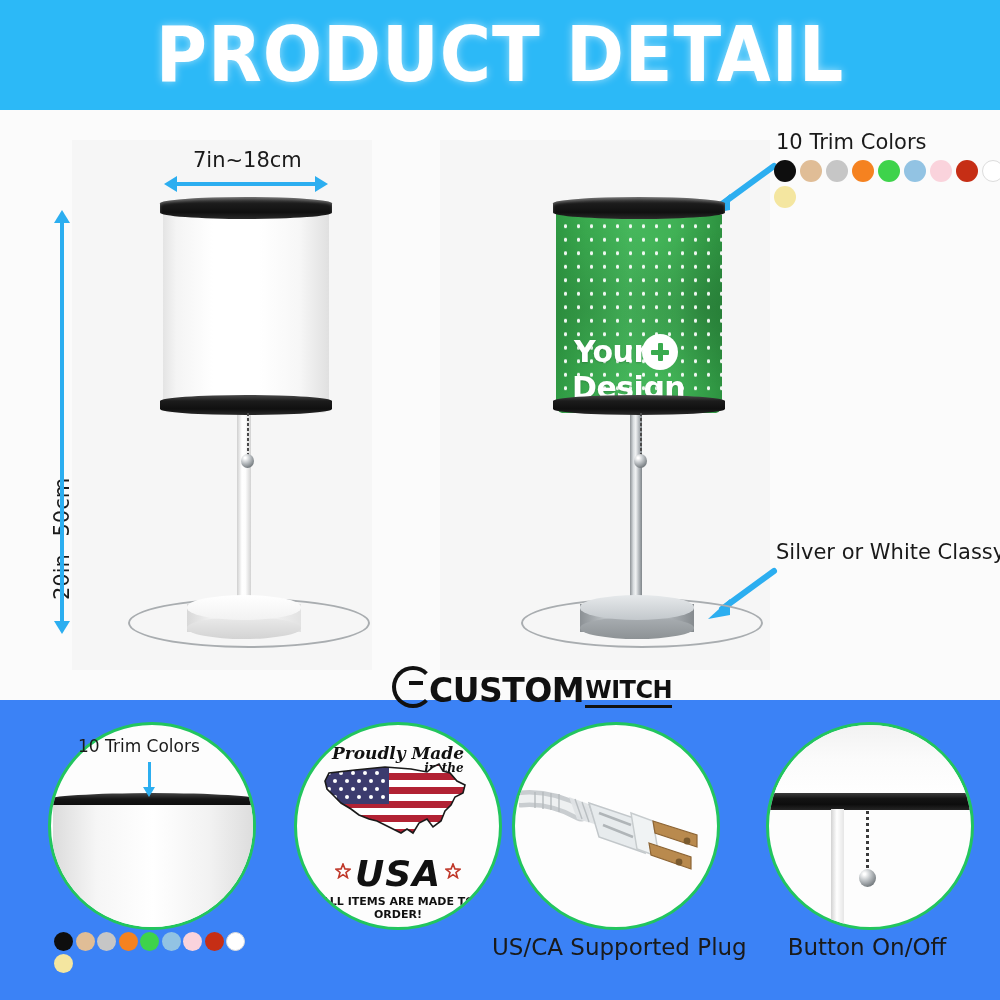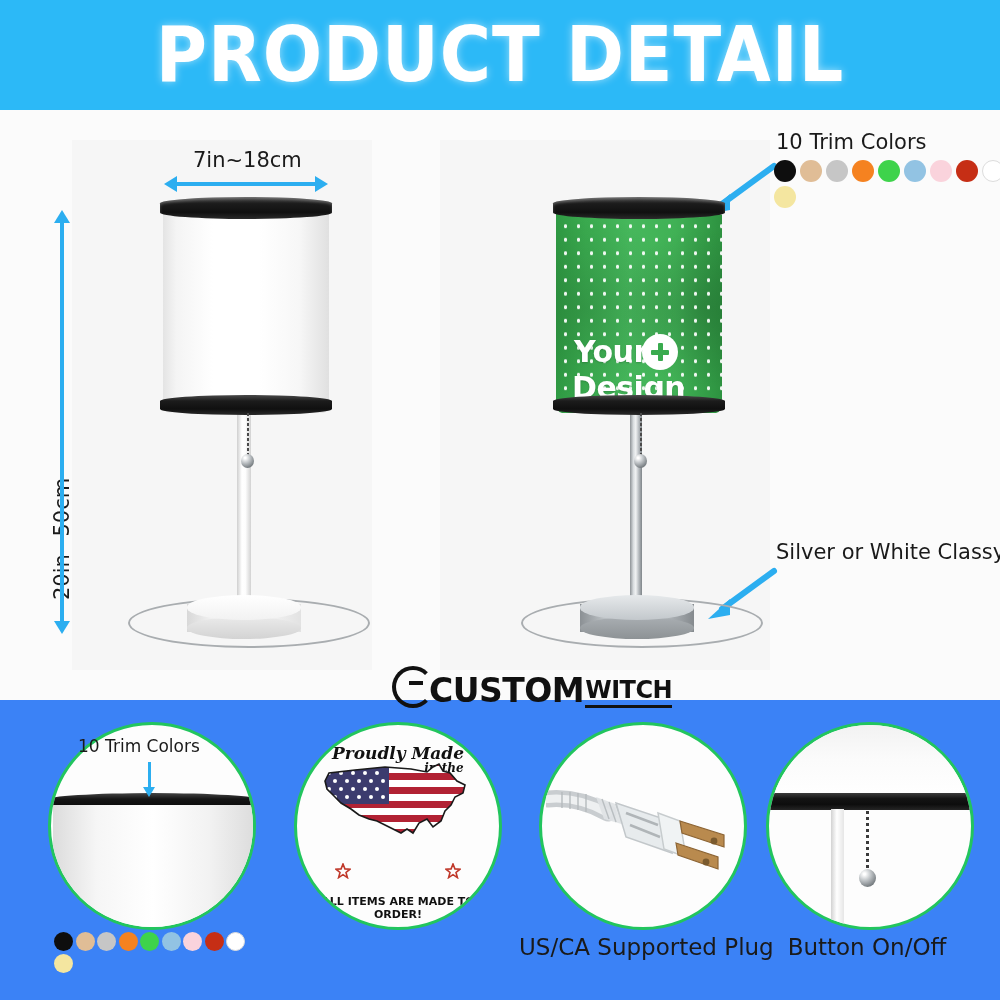--- a/index.html
+++ b/index.html
@@ -522,32 +522,33 @@
                 <circle cx="56" cy="38" r="2"></circle>
                 <circle cx="68" cy="38" r="2"></circle>
             </g>
           </g>
           <path d="M10,22 L14,14 L40,11 L70,8 L96,10 L112,13 L118,8 L124,5 L128,12 L135,14
                    L142,22 L150,26 L148,34 L140,38 L136,46 L130,52 L126,62 L118,68 L112,60
                    L104,64 L98,74 L92,70 L86,74 L78,70 L70,66 L62,62 L54,60 L44,56 L36,50
                    L26,44 L18,36 L12,30 Z" fill="none" stroke="#1a1a1a" stroke-width="1.6"></path>
         </svg>
 
+        <div class="usa-big" style="top:128px; font-size:36px; letter-spacing:1px;">USA</div>
         <svg style="position:absolute; left:38px; top:138px;" width="16" height="16" viewBox="0 0 16 16">
           <polygon points="8,1 9.9,5.9 15,6.2 11,9.5 12.4,14.6 8,11.7 3.6,14.6 5,9.5 1,6.2 6.1,5.9" fill="none" stroke="#C0392B" stroke-width="1.6"></polygon>
         </svg>
         <svg style="position:absolute; right:38px; top:138px;" width="16" height="16" viewBox="0 0 16 16">
           <polygon points="8,1 9.9,5.9 15,6.2 11,9.5 12.4,14.6 8,11.7 3.6,14.6 5,9.5 1,6.2 6.1,5.9" fill="none" stroke="#C0392B" stroke-width="1.6"></polygon>
         </svg>
         <div class="usa-sub" style="top:170px; font-size:11px; letter-spacing:0px;">ALL ITEMS ARE MADE TO ORDER!</div>
       </div>
     </div>
   </div>
 
-  <div class="feature" style="left:519px; top:722px; width:250px; height:268px;">
+  <div class="feature" style="left:492px; top:722px; width:250px; height:268px;">
     <div class="circle-frame" style="left:20px; top:0px; width:202px; height:202px;">
       <svg class="plug-wrap" style="left:4px; top:36px;" width="196" height="130" viewBox="0 0 196 130">
 
         <path d="M2,38 C24,36 44,42 62,52" stroke="#c9cdd0" stroke-width="17" fill="none" stroke-linecap="round"></path>
         <path d="M2,38 C24,36 44,42 62,52" stroke="#eef0f1" stroke-width="8" fill="none" stroke-linecap="round"></path>
 
         <g stroke="#b5babd" stroke-width="1.4">
           <line x1="16" y1="31" x2="16" y2="47"></line>
           <line x1="24" y1="31" x2="24" y2="48"></line>
           <line x1="32" y1="32" x2="32" y2="49"></line>

